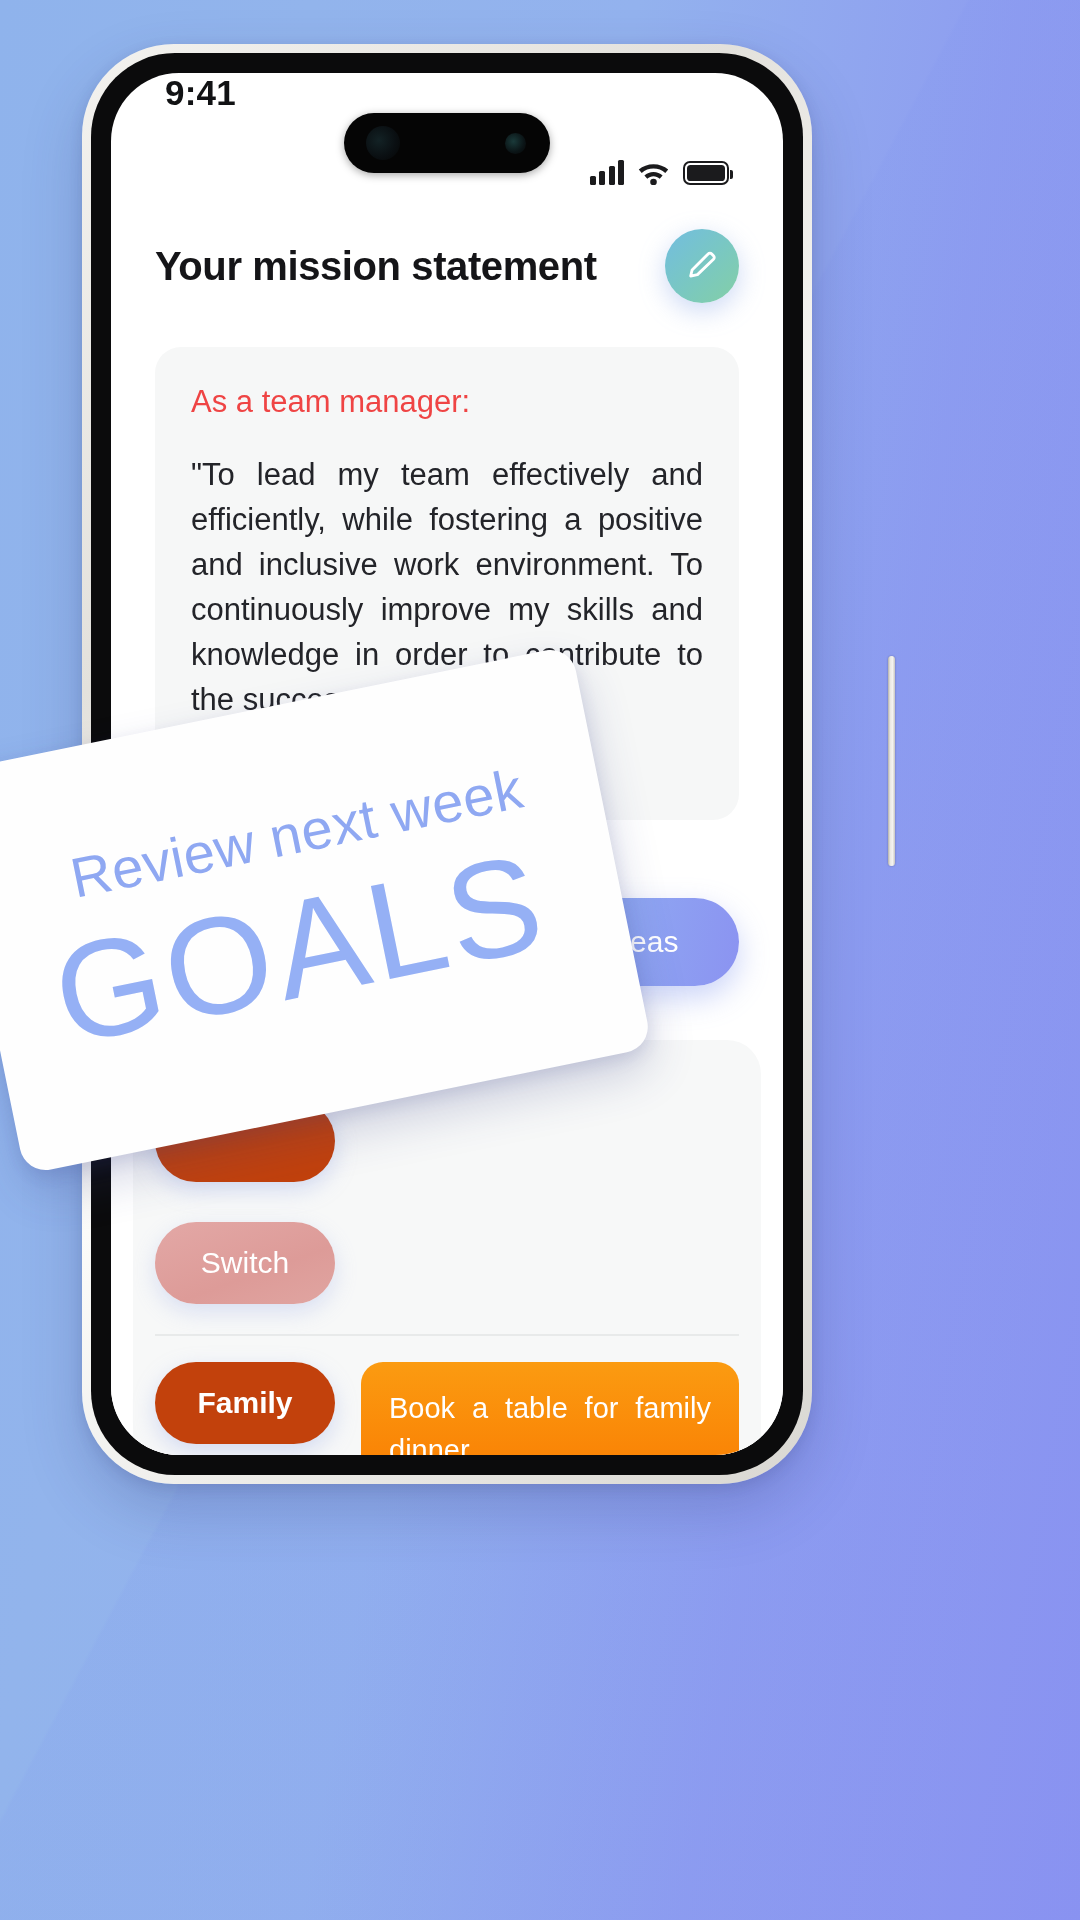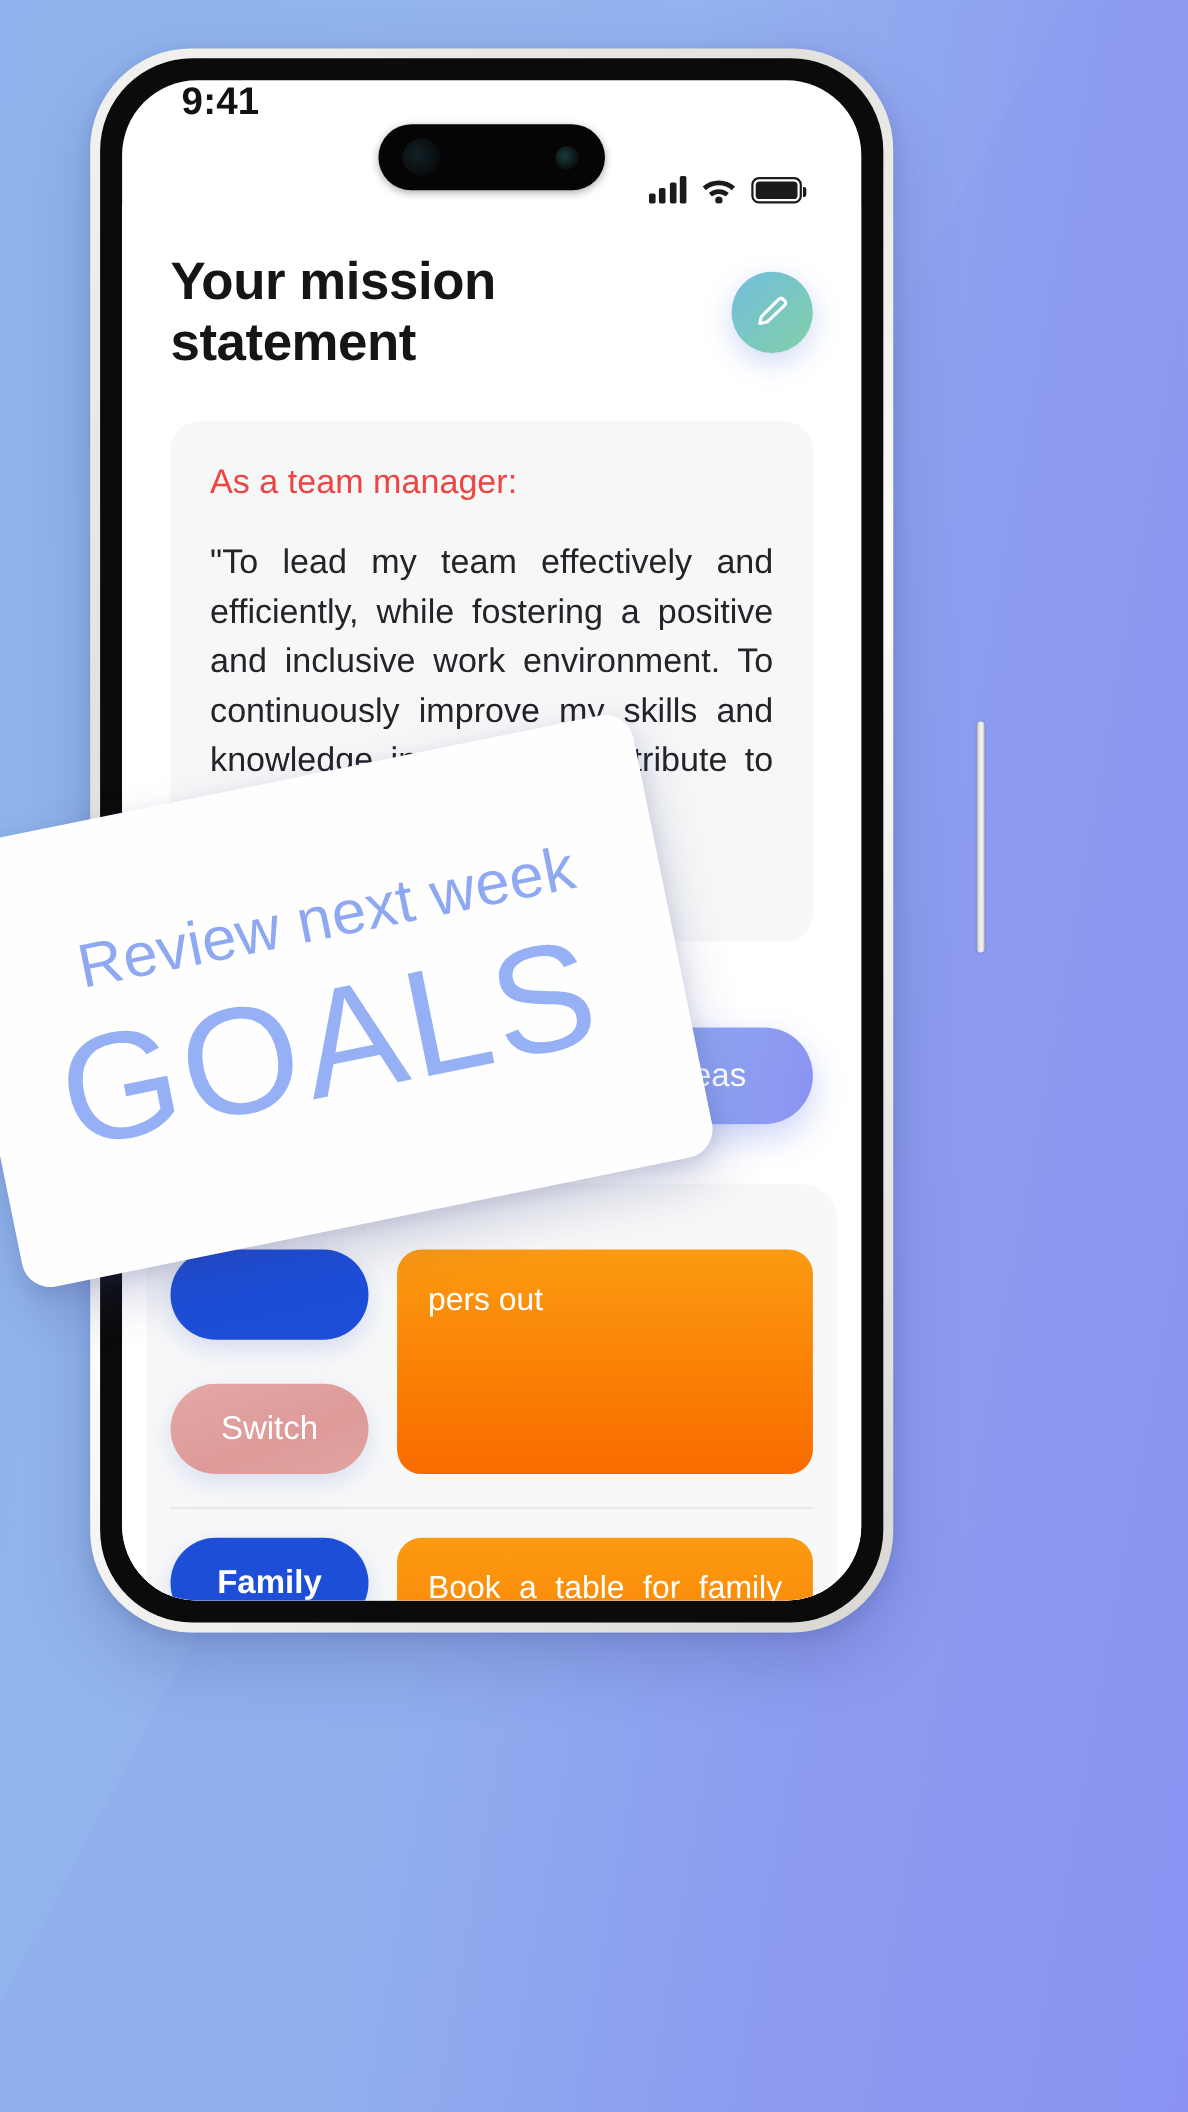--- a/index.html
+++ b/index.html
@@ -80,21 +80,21 @@
   .island::after{ right:24px; width:21px; height:21px; margin-top:-10px;
     background:radial-gradient(circle at 40% 40%, #1a3a3a 0%, #0b1416 60%, #060606 100%); }
 
   
   .app{ position:absolute; left:0; top:112px; right:0; bottom:0; background:#fff; }
 
   .header{
     display:flex; align-items:center; justify-content:space-between;
     padding:44px 44px 0 44px;
   }
-  .page-title{ font-size:48px; font-weight:700; color:#151518; letter-spacing:-.4px; }
+  .page-title{ font-size:40px; font-weight:700; color:#151518; letter-spacing:-.4px; }
   .edit-fab{
     width:74px; height:74px; border-radius:50%;
     background:linear-gradient(135deg,#72bde0 0%,#7ac8c0 55%,#84cfa6 100%);
     display:flex; align-items:center; justify-content:center;
     box-shadow:0 8px 26px rgba(130,160,230,.40);
     flex:0 0 auto;
   }
 
   .mission-card{
     margin:44px 44px 0 44px; background:#f6f7f7; border-radius:26px;
@@ -130,21 +130,21 @@
   
   .goals-panel{
     margin:54px 22px 0 22px; background:#f7f8f8;
     border-radius:34px 34px 0 0; padding:34px 22px 0 22px;
     min-height:720px;
   }
   .goal-row{ display:flex; gap:26px; padding:26px 0 30px 0; align-items:flex-start; }
   .goal-row + .goal-row{ border-top:2px solid #e8eaea; }
   .goal-left{ width:180px; flex:0 0 180px; display:flex; flex-direction:column; gap:40px; }
   .role-chip{
-    height:82px; border-radius:41px; background:#1d4ed8; color:#fff;
+    height:82px; border-radius:41px; background:#c2410c; color:#fff;
     display:flex; align-items:center; justify-content:center;
     font-size:30px; font-weight:600; box-shadow:0 8px 22px rgba(150,165,230,.35);text-align:right;
   }
   .switch-chip{
     height:82px; border-radius:41px; color:#fff;
     background:linear-gradient(160deg,#e3a8a6 0%,#dd9b98 60%,#e0a5a1 100%);
     display:flex; align-items:center; justify-content:center;
     font-size:30px; font-weight:500; box-shadow:0 8px 22px rgba(150,165,230,.30);
   }
   .goal-card{
@@ -243,21 +243,20 @@
           <button class="pill-btn btn-ideas">Show Ideas</button>
         </div>
 
         <div class="goals-panel">
 
           <div class="goal-row">
             <div class="goal-left">
               <div class="role-chip"></div>
               <div class="switch-chip">Switch</div>
             </div>
-            <div class="goal-card tall">pers  out</div>
           </div>
 
           <div class="goal-row">
             <div class="goal-left">
               <div class="role-chip">Family</div>
 
             </div>
             <div class="goal-card tall">Book a table for family dinner</div>
           </div>
 

